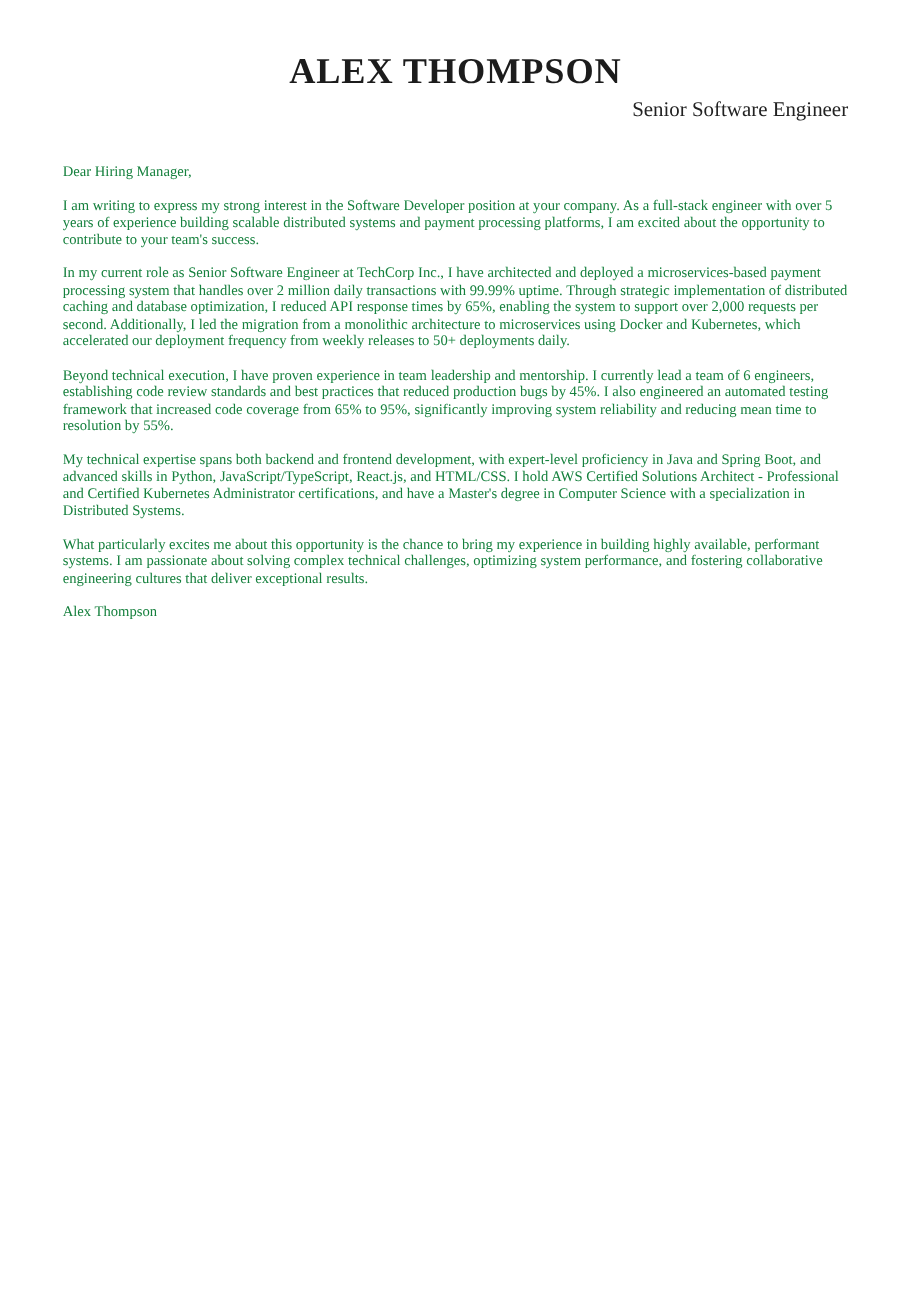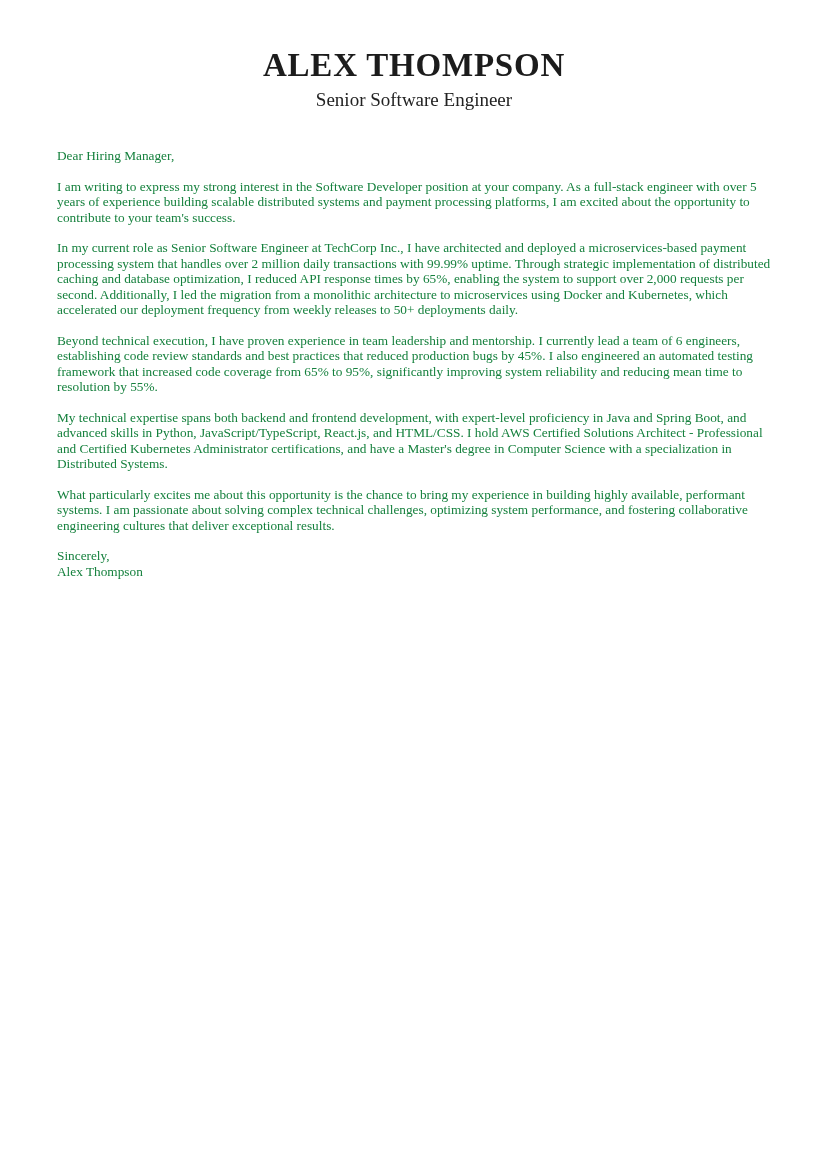--- a/index.html
+++ b/index.html
@@ -28,20 +28,21 @@
     font-weight: 700;
     letter-spacing: 0.8px;
     color: #1c1c1c;
   }
   .job-title {
     margin-top: 3px;
     font-size: 19px;
     line-height: 1.2;
     font-weight: 400;
     color: #222222;
+    text-align: right;
   }
   .contact-line {
     margin-top: 7px;
     font-size: 13.5px;
     line-height: 1.25;
     color: #222222;
   }
   .contact-line .sep {
     margin: 0 6px;
   }
@@ -76,18 +77,17 @@
     <p>In my current role as Senior Software Engineer at TechCorp Inc., I have architected and deployed a microservices-based payment processing system that handles over 2 million daily transactions with 99.99% uptime. Through strategic implementation of distributed caching and database optimization, I reduced API response times by 65%, enabling the system to support over 2,000 requests per second. Additionally, I led the migration from a monolithic architecture to microservices using Docker and Kubernetes, which accelerated our deployment frequency from weekly releases to 50+ deployments daily.</p>
 
     <p>Beyond technical execution, I have proven experience in team leadership and mentorship. I currently lead a team of 6 engineers, establishing code review standards and best practices that reduced production bugs by 45%. I also engineered an automated testing framework that increased code coverage from 65% to 95%, significantly improving system reliability and reducing mean time to resolution by 55%.</p>
 
     <p>My technical expertise spans both backend and frontend development, with expert-level proficiency in Java and Spring Boot, and advanced skills in Python, JavaScript/TypeScript, React.js, and HTML/CSS. I hold AWS Certified Solutions Architect - Professional and Certified Kubernetes Administrator certifications, and have a Master's degree in Computer Science with a specialization in Distributed Systems.</p>
 
     <p>What particularly excites me about this opportunity is the chance to bring my experience in building highly available, performant systems. I am passionate about solving complex technical challenges, optimizing system performance, and fostering collaborative engineering cultures that deliver exceptional results.</p>
 
 
     <p class="closing-block">
-      <span class="closing-line">Sincerely,</span>
       <span class="closing-line">Alex Thompson</span>
     </p>
   </main>
 
 </div>
 
 </body></html>

